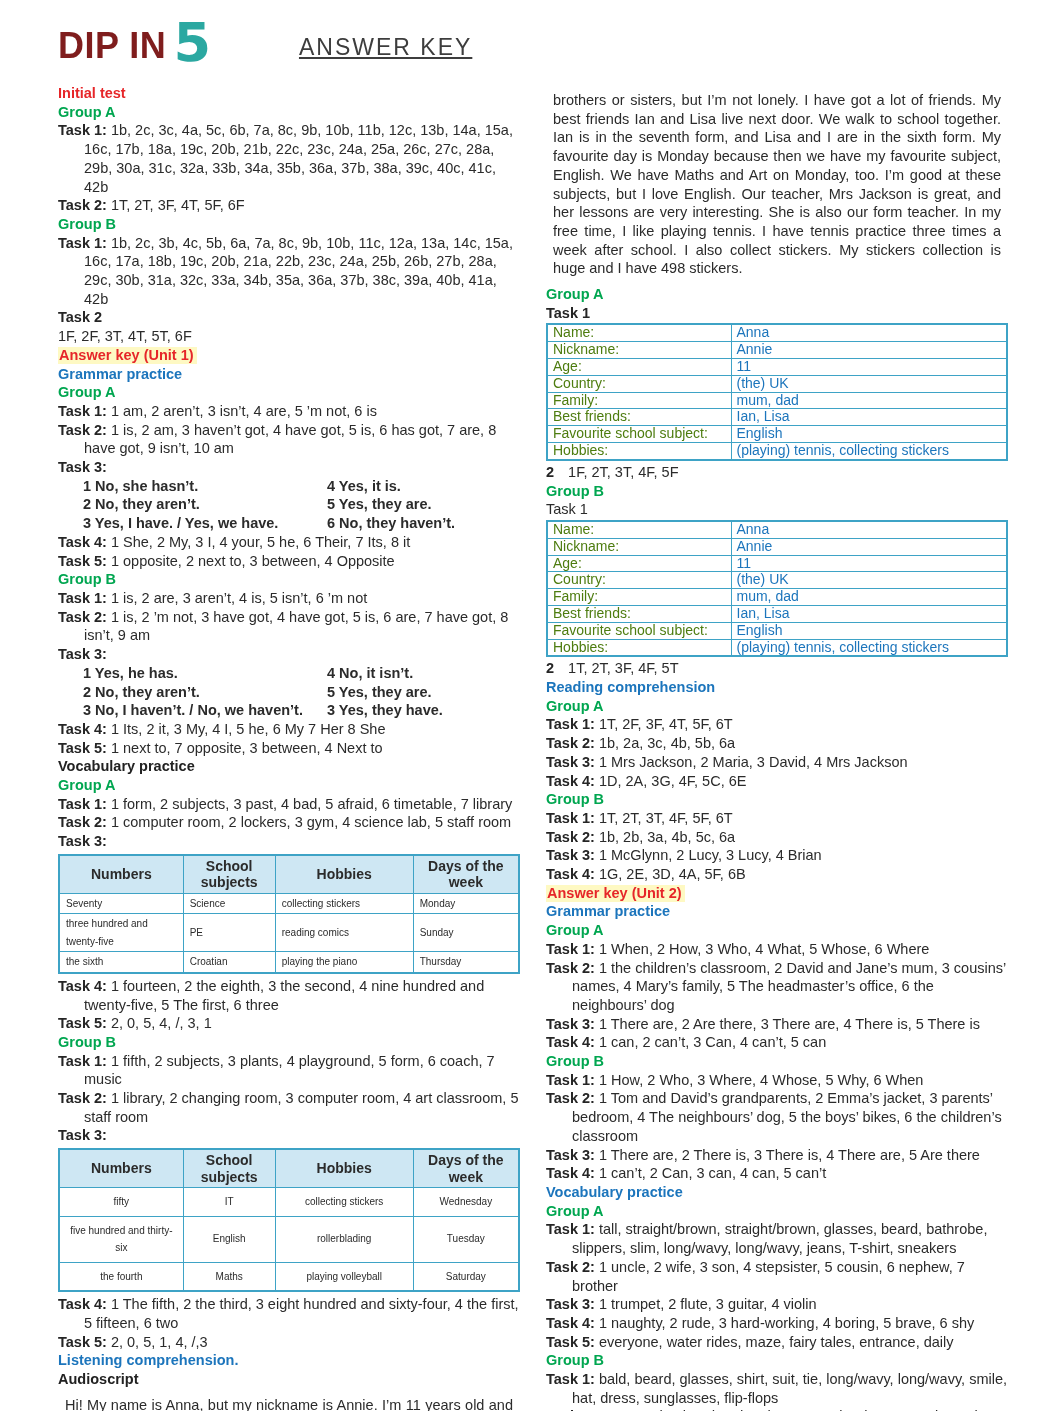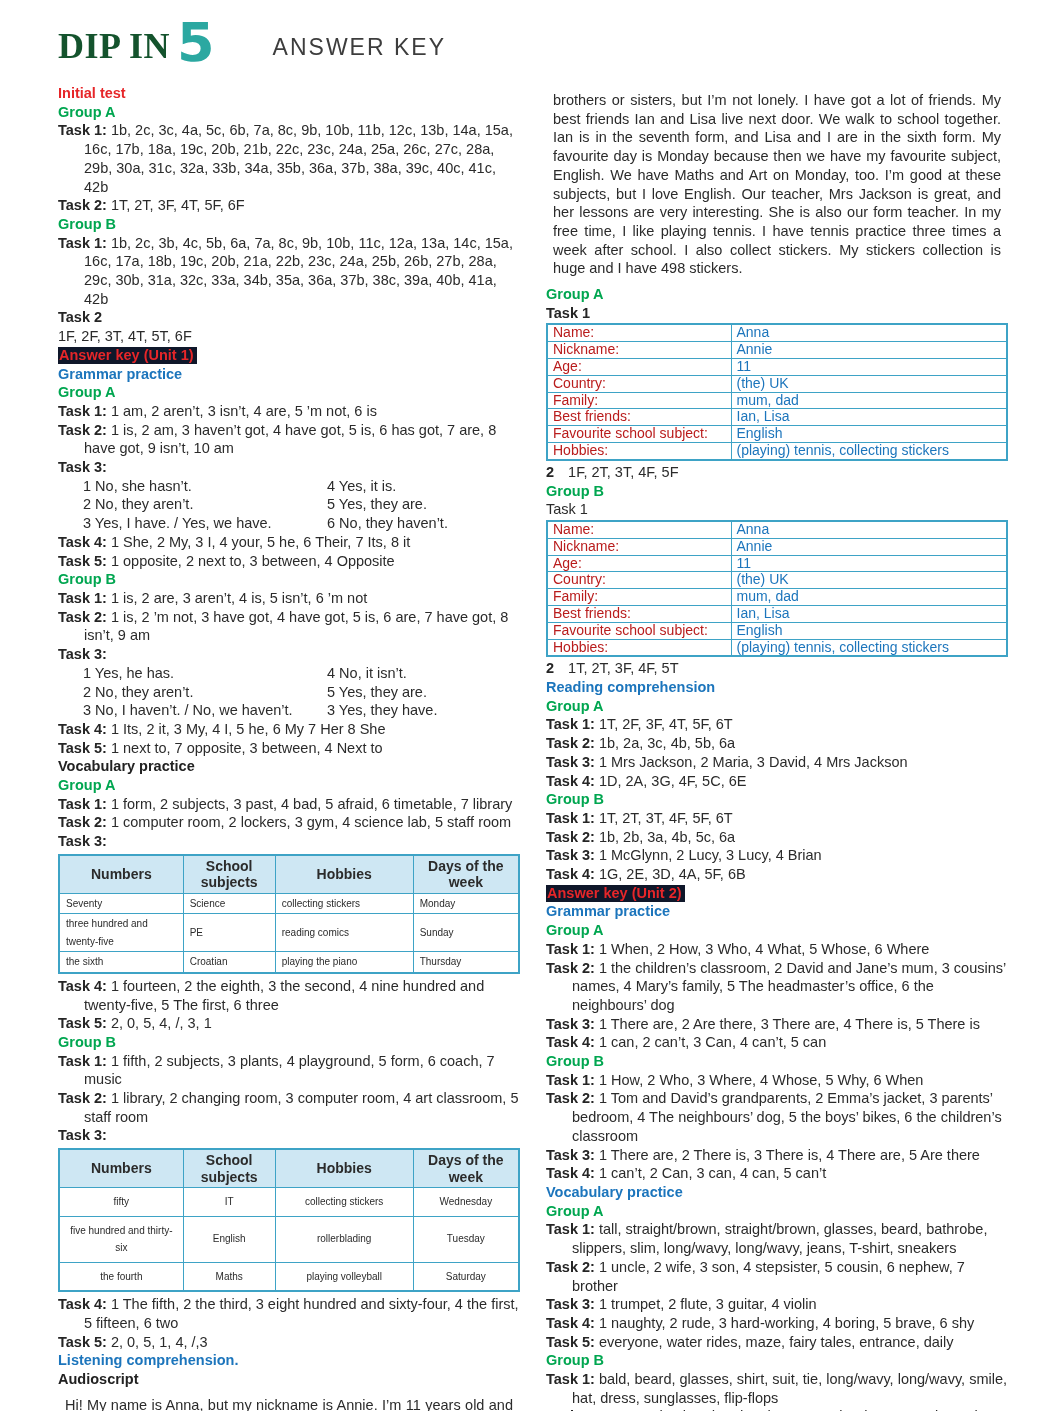--- a/index.html
+++ b/index.html
@@ -4,64 +4,64 @@
 <style>
   html,body{margin:0;padding:0;}
   body{
     width:1058px;height:1411px;background:#ffffff;position:relative;
     font-family:"Liberation Sans",sans-serif;color:#2b2b2b;
     -webkit-font-smoothing:antialiased;
   }
   .page-header{position:absolute;top:22px;left:58px;display:flex;align-items:flex-start;}
   .logo{display:flex;align-items:flex-end;line-height:1;}
   .logo-text{
-    font-family:Liberation Serif, serif;font-weight:800;font-size:36px;
-    color:#14532d;letter-spacing:0.5px;line-height:1;
+    font-family:Liberation Sans, sans-serif;font-weight:800;font-size:36px;
+    color:#7f1d1d;letter-spacing:0.5px;line-height:1;
   }
   .logo-num{
     font-family:"DejaVu Sans",sans-serif;font-weight:800;font-size:54px;
     color:#2ba8a1;margin-left:7px;line-height:0.78;
   }
   .subtitle{
-    font-size:23px;color:#3d3d3d;letter-spacing:2px;margin-left:58px;margin-top:12px;
+    font-size:23px;color:#3d3d3d;letter-spacing:2px;margin-left:88px;margin-top:12px;text-decoration:underline;
   }
   .columns{position:absolute;top:84px;left:58px;display:flex;gap:26px;}
   .col{width:462px;font-size:14.5px;line-height:18.7px;}
 
   .h{font-weight:bold;}
   .h-red{color:#e62629;}
   .h-green{color:#00a650;}
   .h-blue{color:#1c75bc;}
   .h-black{color:#222222;}
-  .hl-bg{background:#0f172a;padding:0 3px 1px 1px;}
+  .hl-bg{background:#fef9c3;padding:0 3px 1px 1px;}
 
   .task{padding-left:26px;text-indent:-26px;}
   .task b{color:#252525;}
   .plain{}
   .num-line b{margin-right:14px;color:#252525;}
   .para{margin:7px;text-align:justify;}
 
   .pairs{margin-left:25px;}
-  .pair-row{display:flex;align-items:flex-start;}
+  .pair-row{display:flex;align-items:flex-start;font-weight:bold;}
   .pair-left{width:238px;flex:none;padding-right:6px;}
   .pair-right{flex:1;}
 
   table.grid{border-collapse:collapse;width:100%;margin:3px 0 3px;border:2px solid #3ea3c6;}
   table.grid th{
     background:#cee7f3;font-weight:bold;text-align:center;
     border:1px solid #3ea3c6;padding:2px 5px;font-size:14px;line-height:16.5px;
   }
   table.grid td{border:1px solid #3ea3c6;padding:1px 6px;font-size:10px;line-height:17.5px;}
   table.grid.center td{text-align:center;padding:5px 6px;}
   table.grid col.c1{width:27%;} table.grid col.c2{width:20%;}
   table.grid col.c3{width:30%;} table.grid col.c4{width:23%;}
 
   table.kv{border-collapse:collapse;width:100%;border:2px solid #3ea3c6;margin:1px 0 2px;}
   table.kv td{border:1px solid #3ea3c6;padding:0 5px;font-size:14px;line-height:15.8px;}
-  table.kv td.k{width:40%;color:#b91c1c;margin-left:48px;}
+  table.kv td.k{width:40%;color:#4d7c0f;margin-left:48px;}
   table.kv td.v{color:#1c75bc;}
 </style>
 </head>
 <body>
 
 <div class="page-header">
   <div class="logo">
     <span class="logo-text">DIP IN</span>
     <span class="logo-num">5</span>
   </div>

